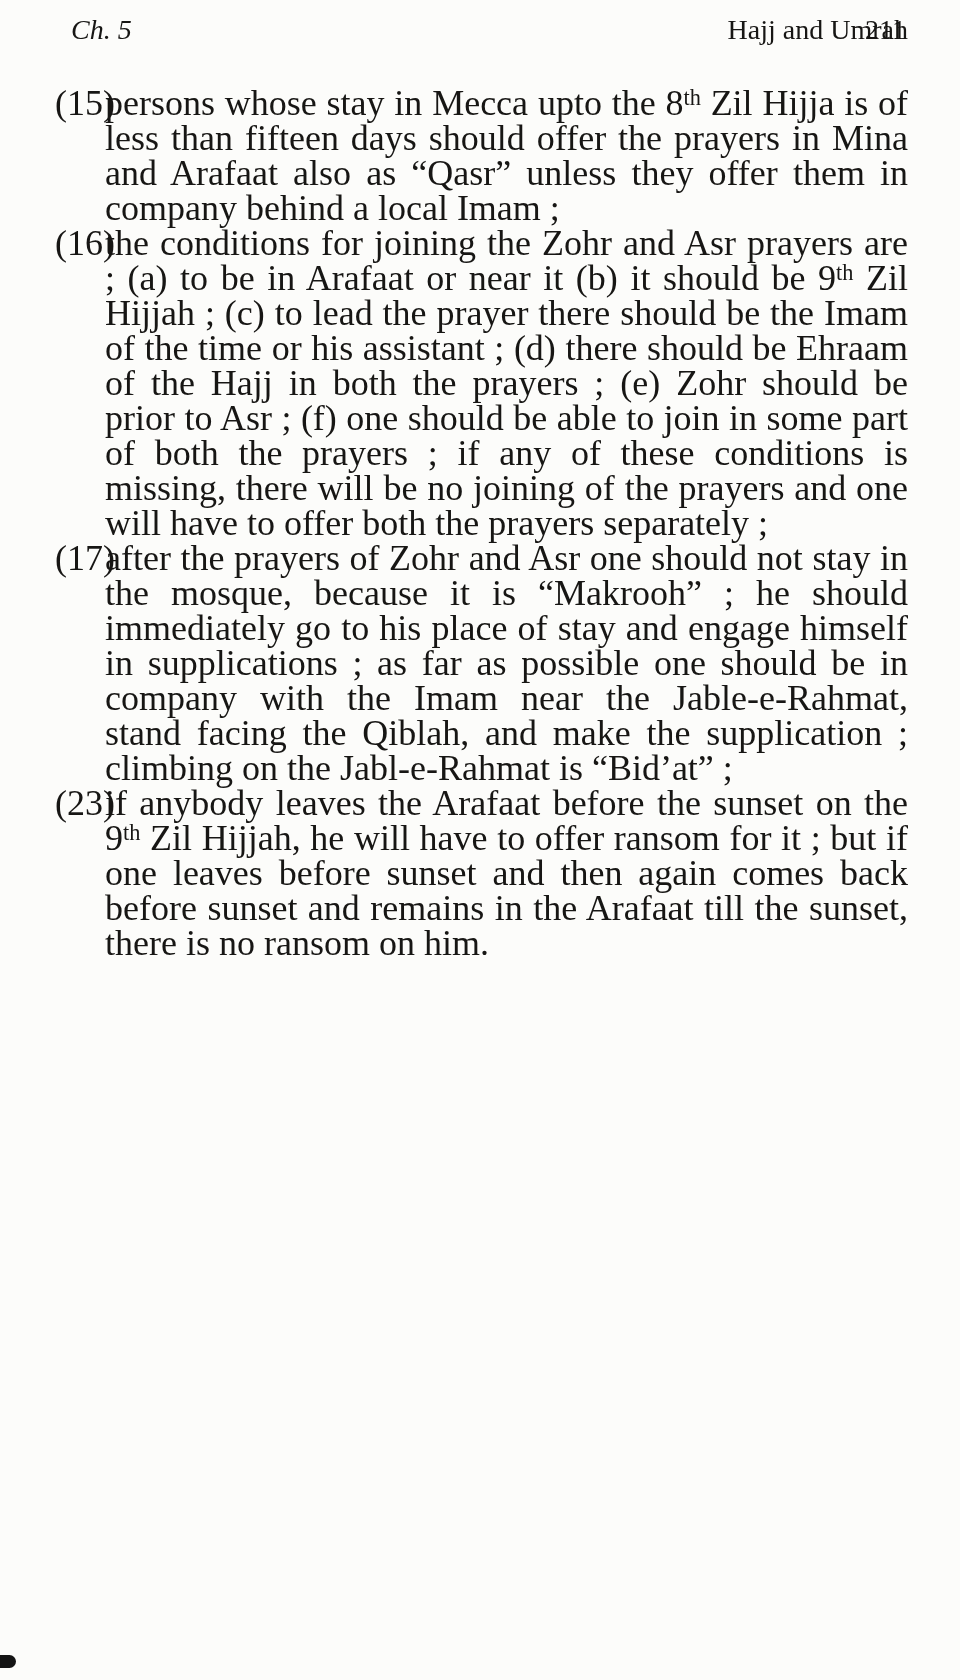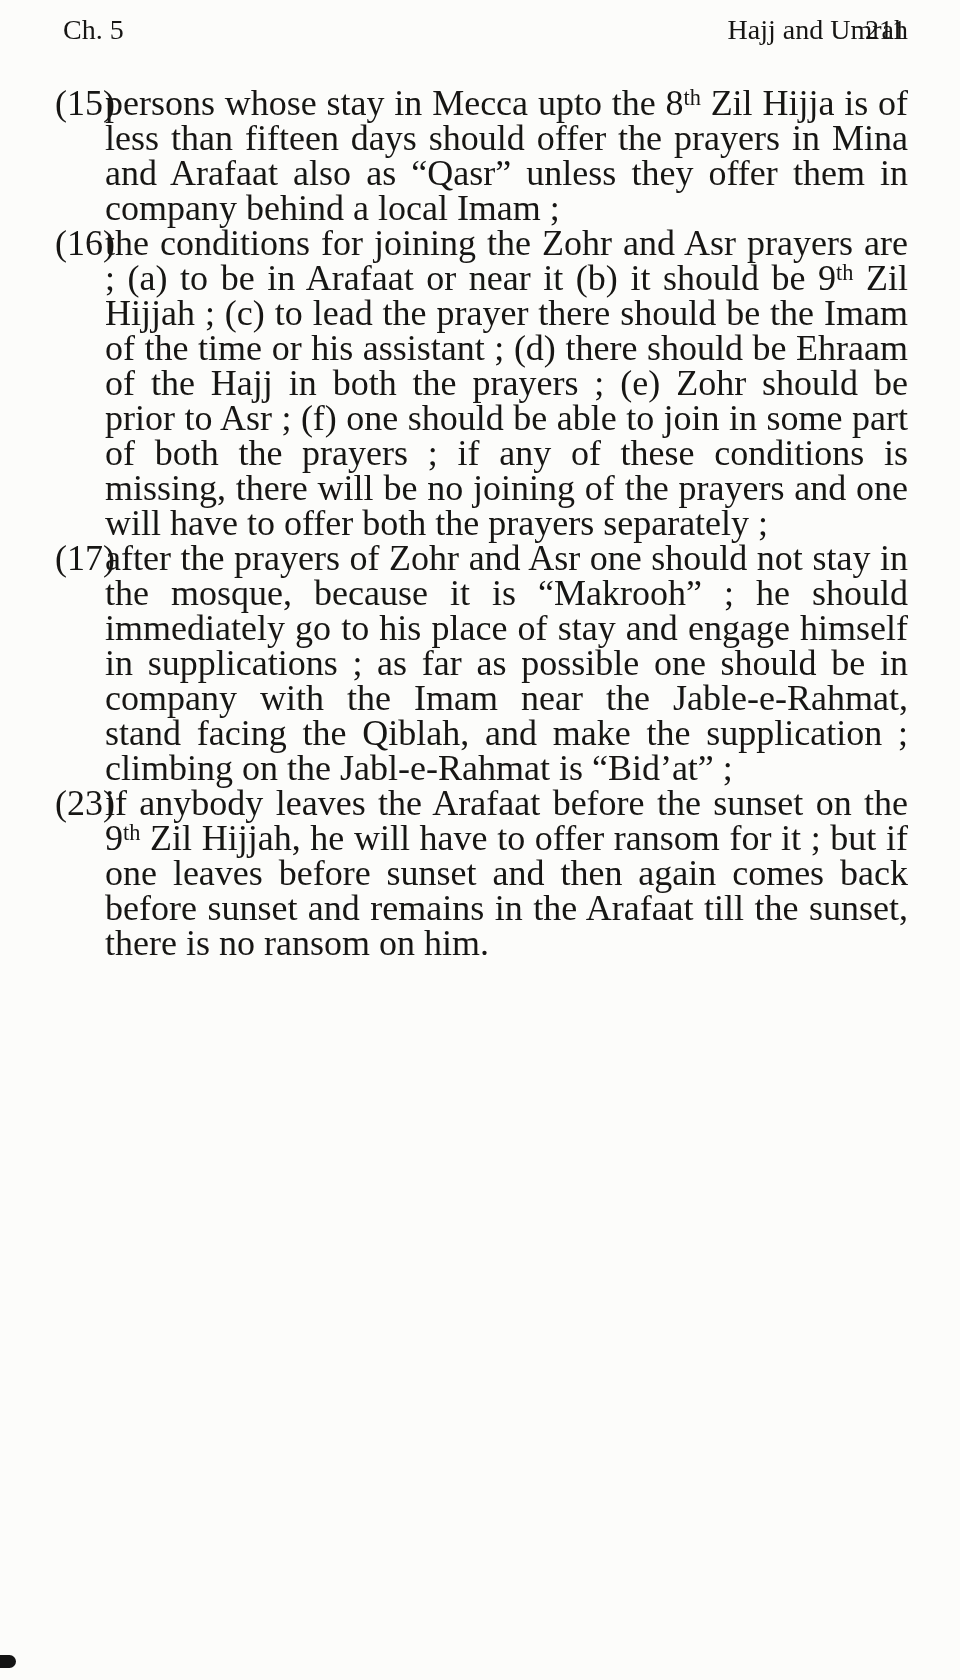--- a/index.html
+++ b/index.html
@@ -19,21 +19,21 @@
     box-sizing: border-box;
     padding: 12px 52px 0 55px;
     overflow: hidden;
   }
   .page-header {
     position: relative;
     font-size: 28px;
     line-height: 36px;
     height: 36px;
   }
-  .page-header .chapter { position: absolute; left: 8px; top: 0; }
+  .page-header .chapter { position: absolute; left: 16px; top: 0; font-style: italic; }
   .page-header .book-title { position: absolute; left: 0; right: 0; top: 0; text-align: right; }
   .page-header .page-num { position: absolute; right: 2px; top: 0; }
   .content {
     margin-top: 38px;
     font-size: 36px;
     line-height: 35px;
     text-align: justify;
   }
   .item {
     margin: 0;

